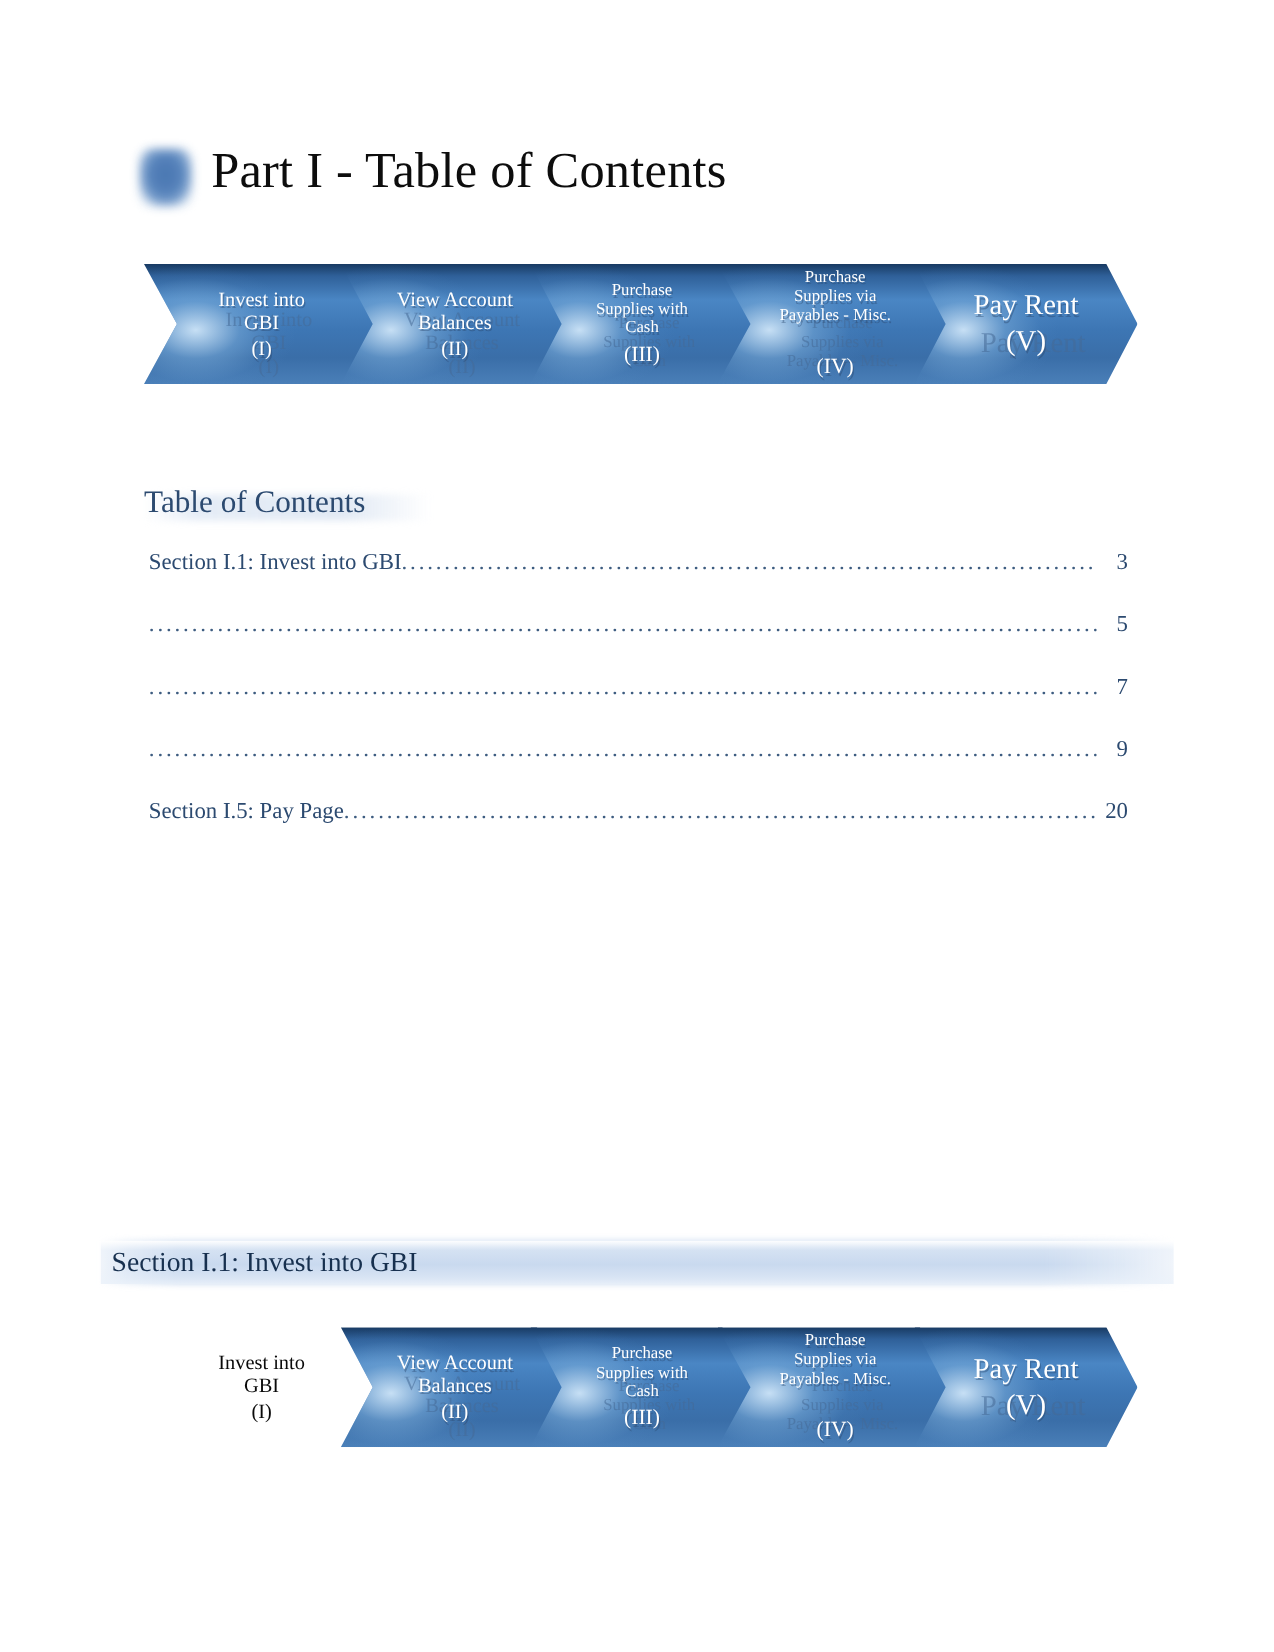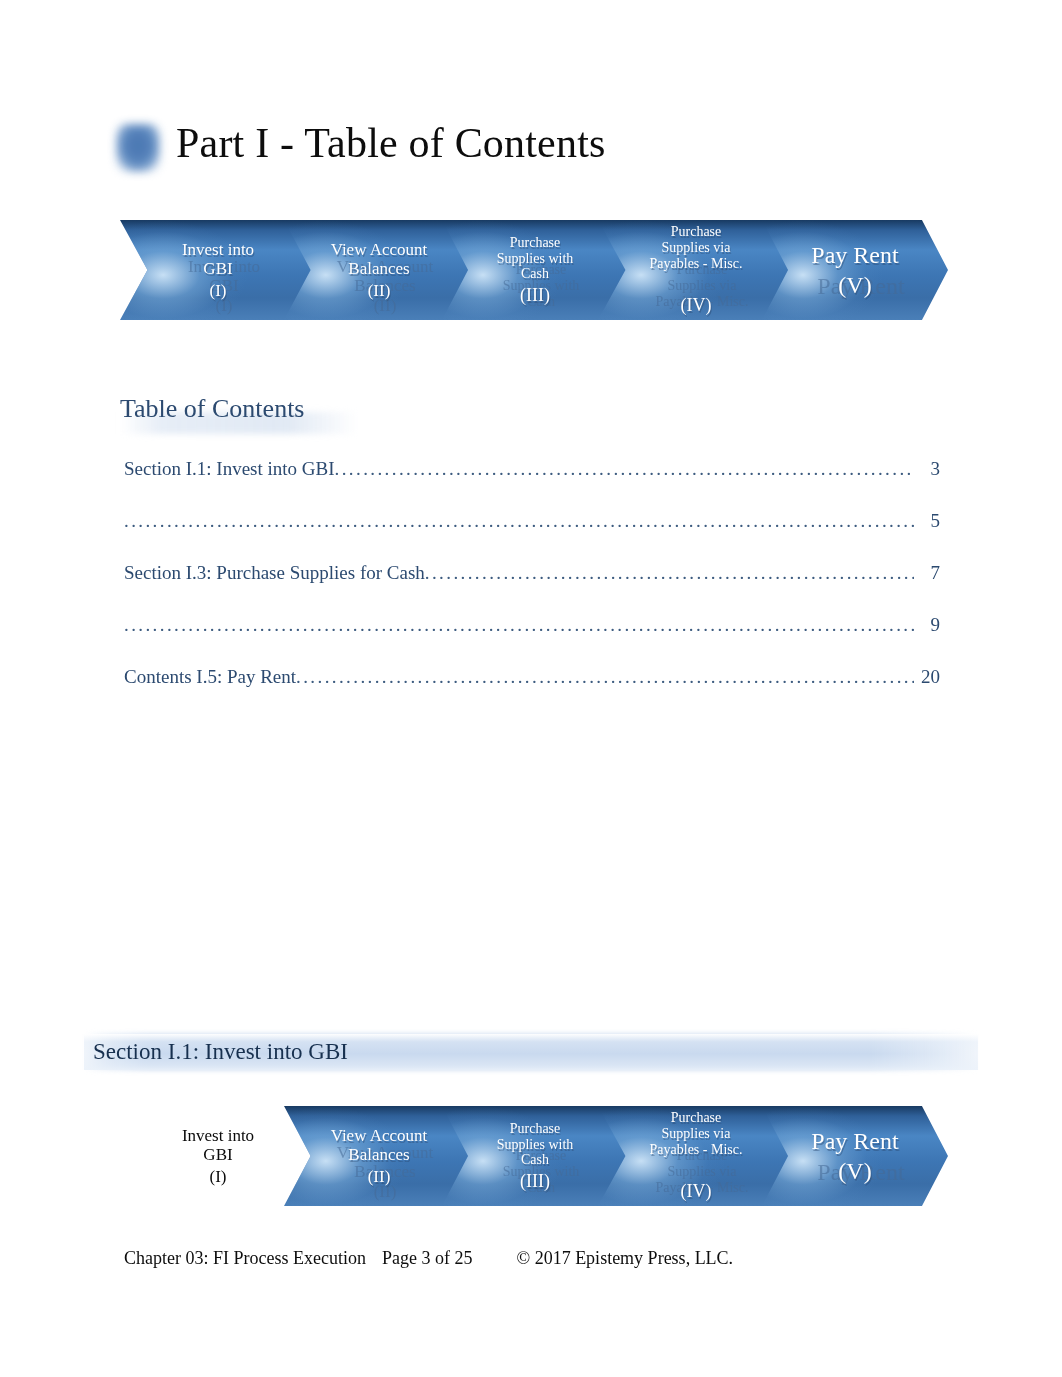--- a/index.html
+++ b/index.html
@@ -133,21 +133,21 @@
   .chev.c5 .ghost { font-size: 24px; }
 
   
   .toc-head {
     position: absolute;
     left: 120px;
     top: 394px;
     width: 230px;
     height: 40px;
     display: flex;
-    align-items: flex-start;
+    align-items: flex-end;
   }
   .toc-head::after {
     content: "";
     position: absolute;
     left: 0; right: -8px;
     bottom: 0;
     height: 22px;
     background: linear-gradient(to right, rgba(228,235,245,0.0) 0%, rgba(226,234,245,0.85) 18%, rgba(222,231,243,0.9) 70%, rgba(255,255,255,0) 100%);
     filter: blur(3px);
     z-index: 0;
@@ -340,30 +340,29 @@
     <div class="toc-row">
       <span class="toc-label">Section I.1: Invest into GBI</span>
       <span class="toc-dots">................................................................................................................................................................</span>
       <span class="toc-page">3</span>
     </div>
     <div class="toc-row">
       <span class="toc-dots">................................................................................................................................................................</span>
       <span class="toc-page">5</span>
     </div>
     <div class="toc-row">
-      <span class="toc-label">Section I.3: Purchase Supplies for Cash</span>
       <span class="toc-dots">................................................................................................................................................................</span>
       <span class="toc-page">7</span>
     </div>
     <div class="toc-row">
       <span class="toc-dots">................................................................................................................................................................</span>
       <span class="toc-page">9</span>
     </div>
     <div class="toc-row">
-      <span class="toc-label">Contents I.5: Pay Rent</span>
+      <span class="toc-label">Section I.5: Pay Page</span>
       <span class="toc-dots">................................................................................................................................................................</span>
       <span class="toc-page">20</span>
     </div>
   </div>
 
   <div class="section-bar">
     <span class="section-bar-text">Section I.1: Invest into GBI</span>
   </div>
 
   <div class="flow flow-bottom">
@@ -425,17 +424,14 @@
       <div class="ghost">
         <span>Pay Rent</span>
       </div>
       <div class="lbl">
         <span>Pay Rent</span>
         <span class="rn">(V)</span>
       </div>
     </div>
   </div>
 
-  <div class="footer">
-    <span>Chapter 03: FI Process Execution</span><span class="sp1"></span><span>Page 3 of 25</span><span class="sp2"></span><span>© 2017 Epistemy Press, LLC.</span>
-  </div>
 
 </div>
 
 </body></html>

